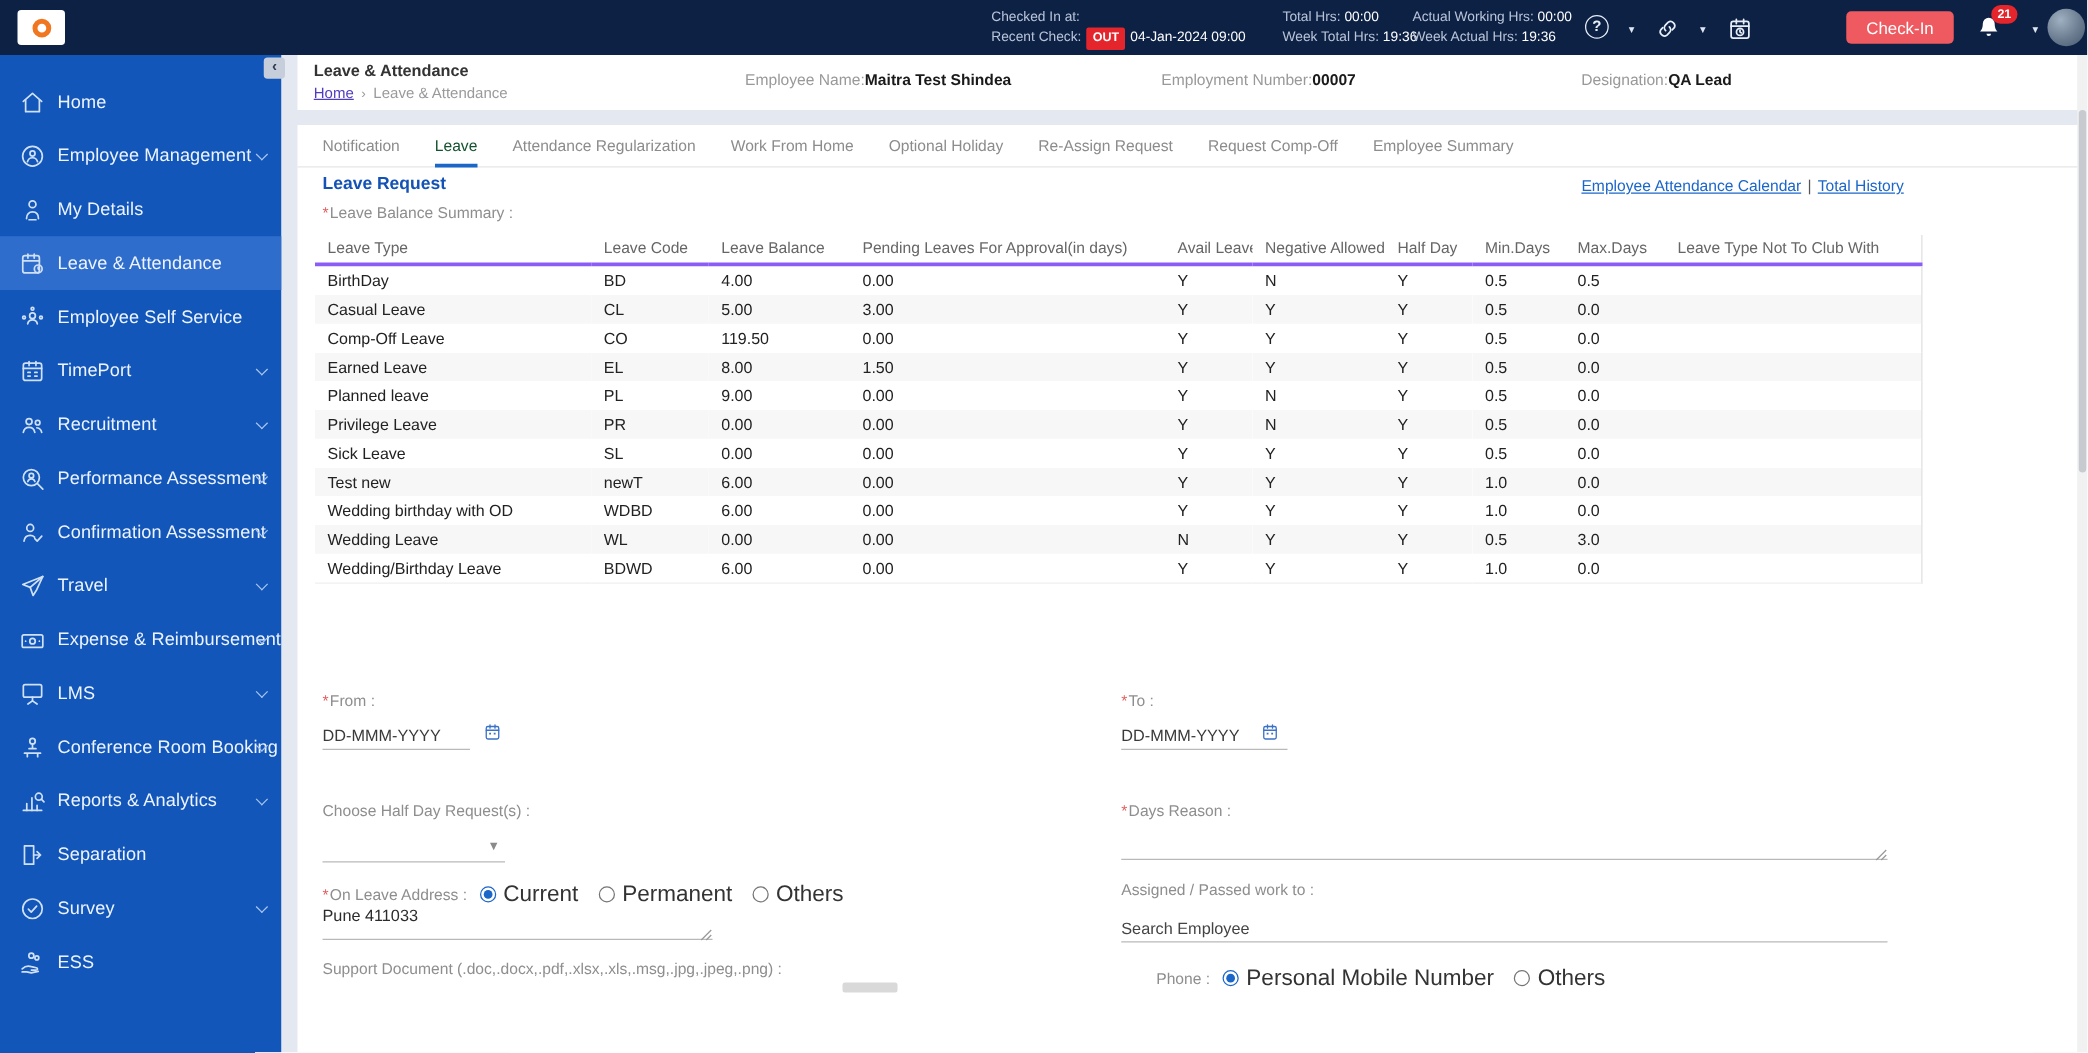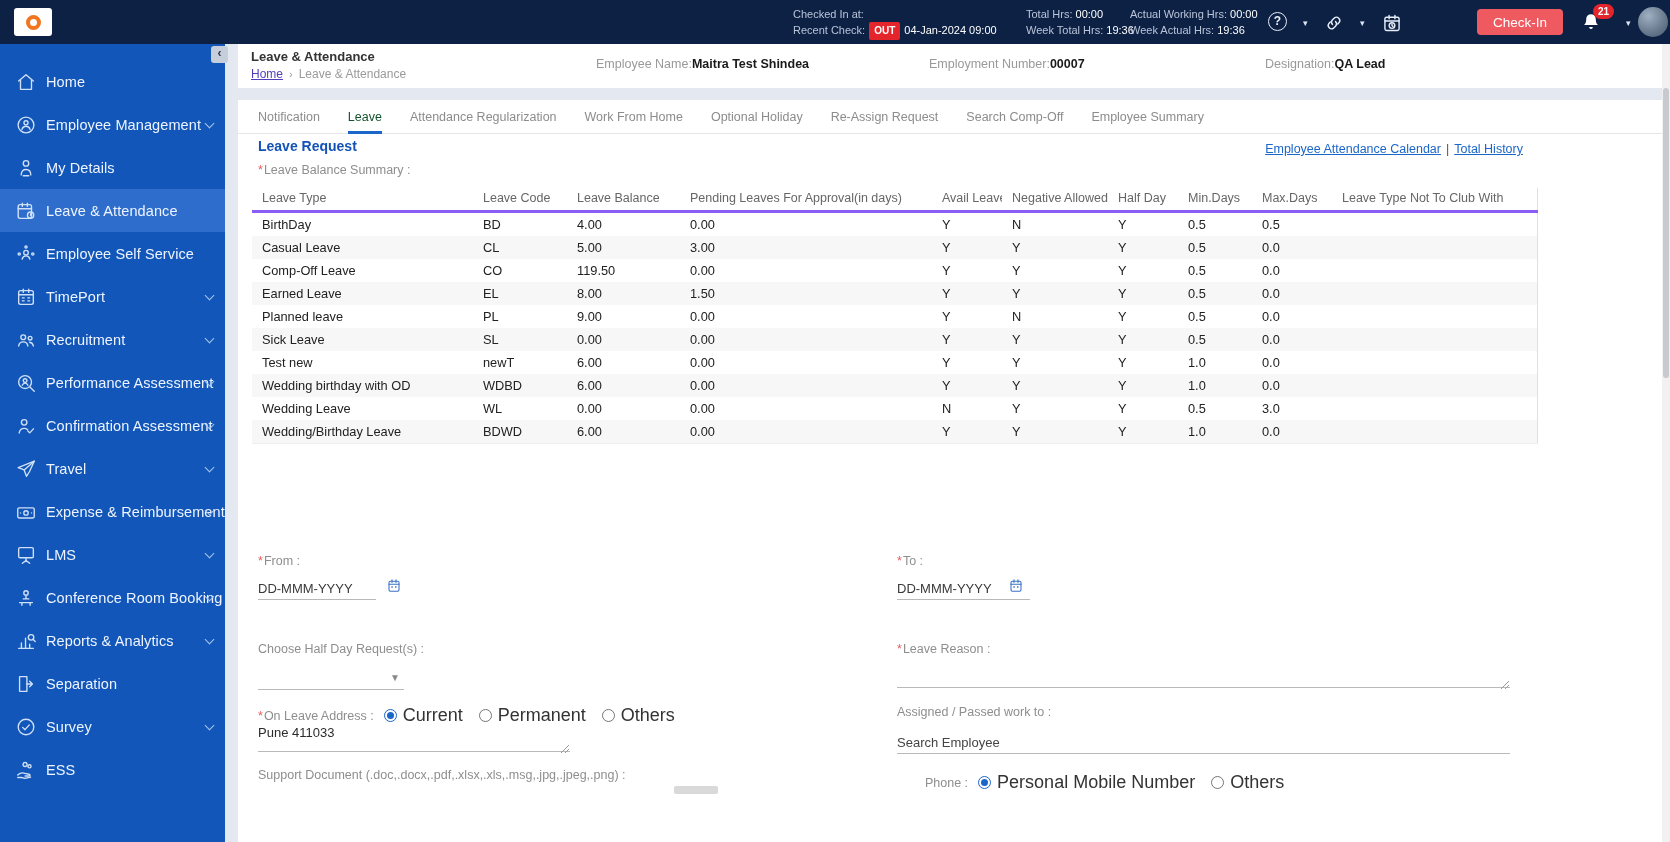--- a/index.html
+++ b/index.html
@@ -325,21 +325,21 @@
   </section>
 
   <section class="main-panel">
     <nav class="tabs" id="tabs">
         <span class="tab">Notification</span>
         <span class="tab active">Leave</span>
         <span class="tab">Attendance Regularization</span>
         <span class="tab">Work From Home</span>
         <span class="tab">Optional Holiday</span>
         <span class="tab">Re-Assign Request</span>
-        <span class="tab">Search Comp-Off</span>
+        <span class="tab">Request Comp-Off</span>
         <span class="tab">Employee Summary</span>
       </nav>
 
     <div class="section-title">Leave Request</div>
     <div class="top-links">
       <span class="lnk">Employee Attendance Calendar</span><span class="pipe">|</span><span class="lnk">Total History</span>
     </div>
 
     <div class="summary-label">
       <span class="req">*</span><span>Leave Balance Summary :</span>
@@ -427,20 +427,32 @@
             <td>9.00</td>
             <td>0.00</td>
             <td>Y</td>
             <td>N</td>
             <td>Y</td>
             <td>0.5</td>
             <td>0.0</td>
             <td></td>
           </tr>
           <tr>
+            <td>Privilege Leave</td>
+            <td>PR</td>
+            <td>0.00</td>
+            <td>0.00</td>
+            <td>Y</td>
+            <td>N</td>
+            <td>Y</td>
+            <td>0.5</td>
+            <td>0.0</td>
+            <td></td>
+          </tr>
+          <tr>
             <td>Sick Leave</td>
             <td>SL</td>
             <td>0.00</td>
             <td>0.00</td>
             <td>Y</td>
             <td>Y</td>
             <td>Y</td>
             <td>0.5</td>
             <td>0.0</td>
             <td></td>
@@ -519,21 +531,21 @@
           <path d="M8 13h2.2v2.2H8zM13.5 13h2.2v2.2h-2.2z" fill="#3b72c8" stroke="none"></path>
         </svg>
     </div>
 
     <div class="f-label" style="left:20px; top:542px;">Choose Half Day Request(s) :</div>
     <div class="select-box" style="left:20px; top:566px; width:146px;">
       <span class="caret">▼</span>
     </div>
 
     <div class="f-label" style="left:659px; top:542px;">
-      <span class="req">*</span><span>Leave Reason :</span>
+      <span class="req">*</span><span>Days Reason :</span>
     </div>
     <textarea class="u-textarea" style="left: 659px; top: 560px; width: 613px; height: 28px;"></textarea>
     <div class="grip" style="left:1262px; top:576px;">
       <svg viewBox="0 0 10 10">
           <path d="M1 9 9 1M5 9 9 5"></path>
         </svg>
     </div>
 
     <div class="radio-row" style="left:20px; top:605px;">
       <span class="f-label-inline"><span class="req">*</span><span>On Leave Address :</span></span>

